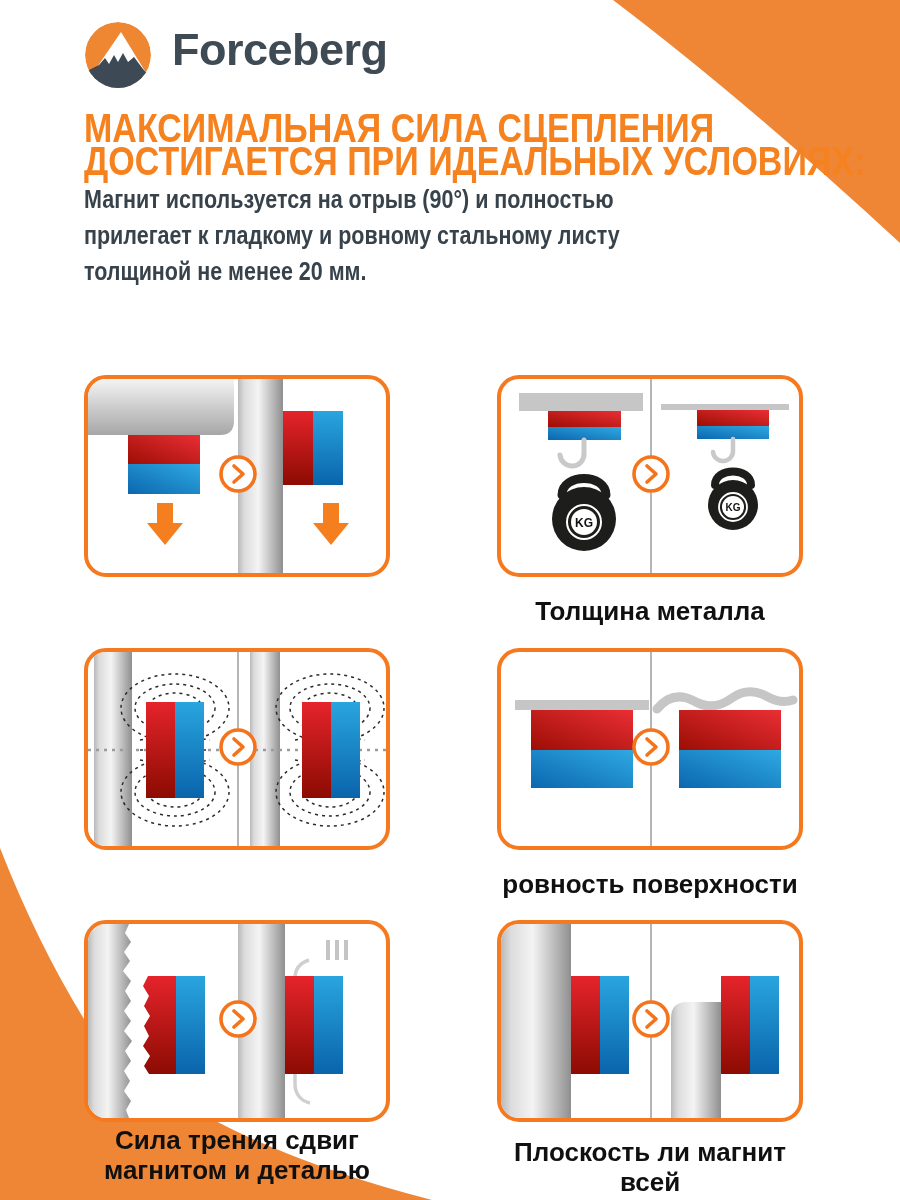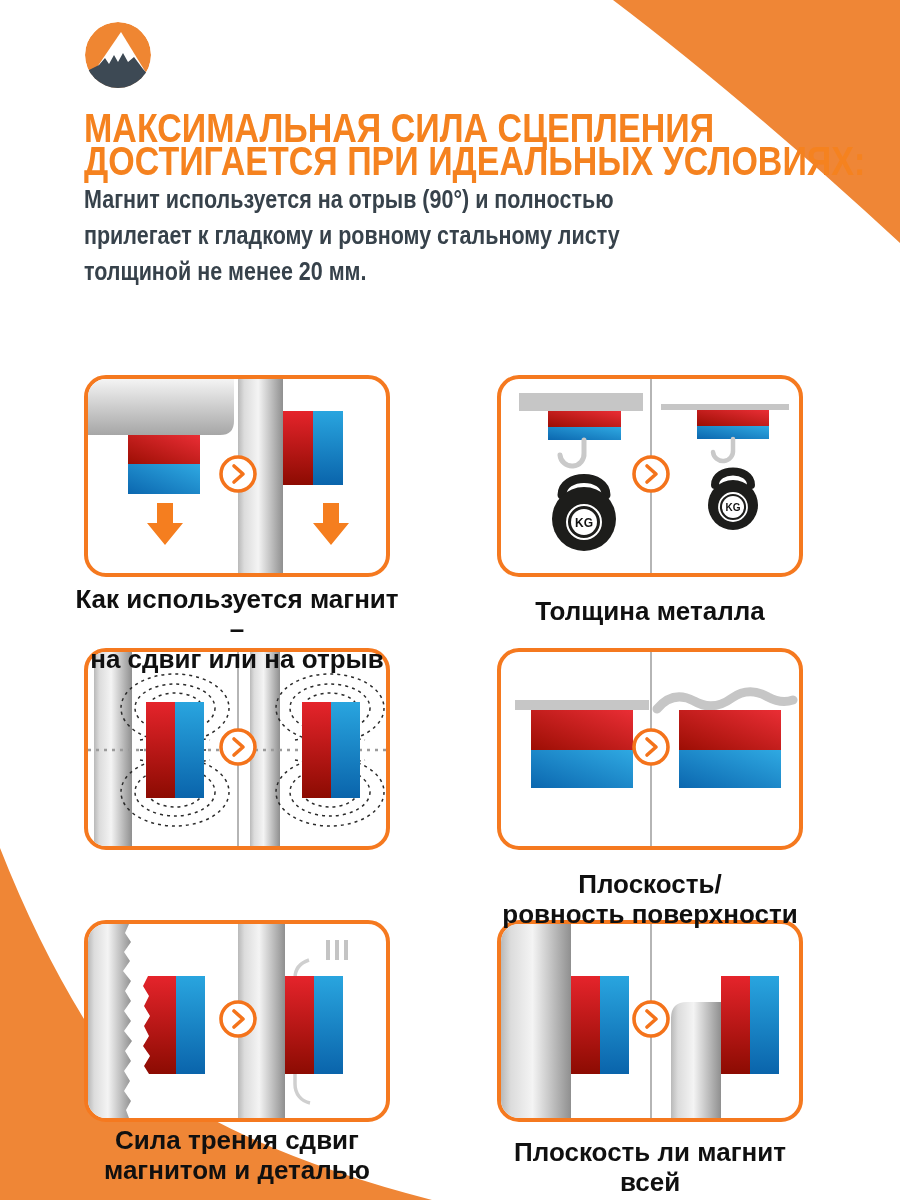--- a/index.html
+++ b/index.html
@@ -92,20 +92,21 @@
           <clipPath id="logoClip">
             <circle cx="33" cy="33" r="33"></circle>
           </clipPath>
         </defs>
       <g clip-path="url(#logoClip)">
         <circle cx="33" cy="33" r="33" fill="#EF8632"></circle>
         <path d="M6,54 L36,10 L63,54 Z" fill="#ffffff"></path>
         <path d="M0,66 V50 L14,43 L20,36 L24,42 L29,33 L33,40 L38,31 L43,40 L49,35 L58,47 L66,56 V66 Z" fill="#3D4954"></path>
       </g>
     </svg>
+    <div class="brand-name">Forceberg</div>
 
     <div class="orange-head">
       <div class="cond">МАКСИМАЛЬНАЯ СИЛА СЦЕПЛЕНИЯ</div>
       <div class="cond">ДОСТИГАЕТСЯ ПРИ ИДЕАЛЬНЫХ УСЛОВИЯХ:</div>
     </div>
 
     <div class="dark-head">
       <div class="cond">Магнит используется на отрыв (90°) и полностью</div>
       <div class="cond">прилегает к гладкому и ровному стальному листу</div>
       <div class="cond">толщиной не менее 20 мм.</div>
@@ -268,30 +269,25 @@
           <rect x="220" y="52" width="29" height="98" fill="url(#gRedH)"></rect>
           <rect x="249" y="52" width="29" height="98" fill="url(#gBlueH)"></rect>
         </g>
         <g>
           <circle cx="150" cy="95" r="17" fill="#fff" stroke="#F4731B" stroke-width="3.6"></circle>
           <path d="M146,87 l9,8 -9,8" fill="none" stroke="#F4731B" stroke-width="3.6" stroke-linecap="round" stroke-linejoin="round"></path>
         </g>
       </svg>
     </figure>
 
-    <div class="caption cap-l cap-row-1">
-      <div>Как используется магнит –</div>
-      <div>на сдвиг или на отрыв</div>
-    </div>
     <div class="caption cap-r cap-row-1">
       <div>Толщина металла</div>
       <div></div>
     </div>
     <div class="caption cap-r cap-row-2">
-      <div>Плоскость/</div>
       <div>ровность поверхности</div>
     </div>
     <div class="caption cap-l cap-row-3">
       <div>Сила трения сдвиг</div>
       <div>магнитом и деталью</div>
     </div>
     <div class="caption cap-r cap-row-3">
       <div>Плоскость ли магнит всей</div>
       <div>своей площадью</div>
     </div>

